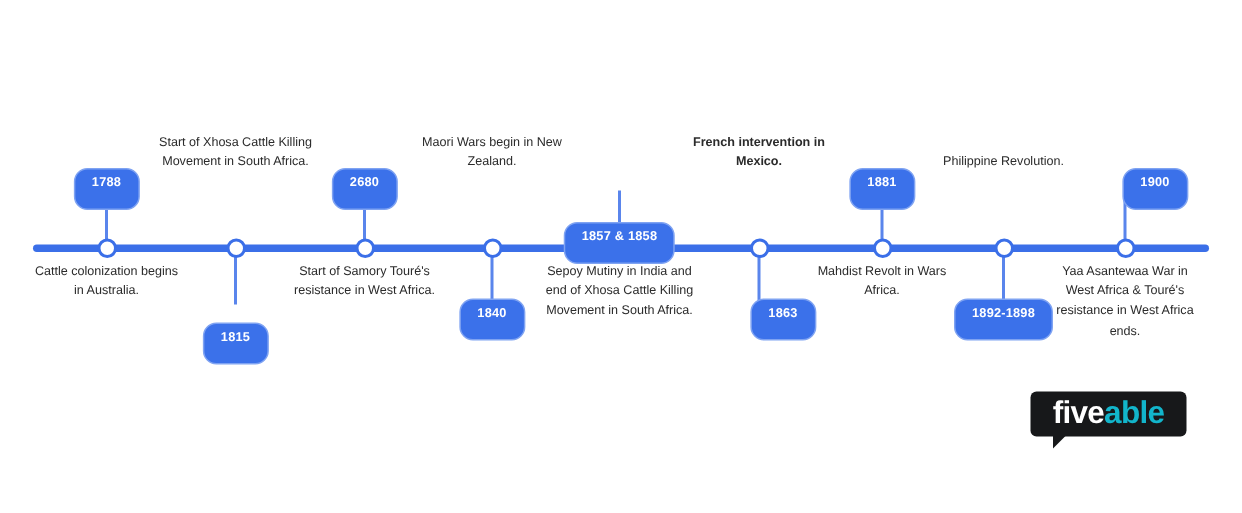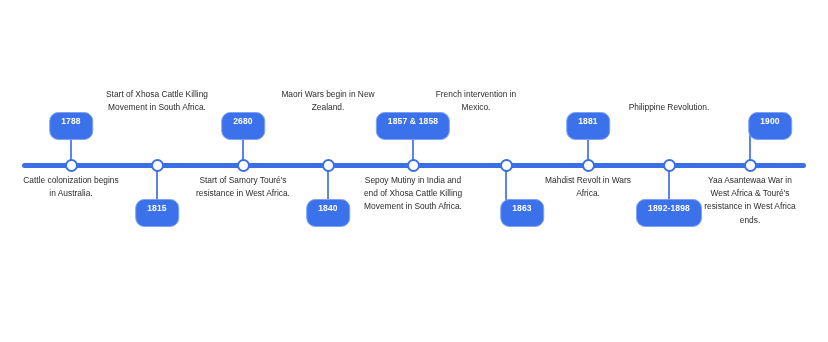--- a/index.html
+++ b/index.html
@@ -140,46 +140,53 @@
 
   <div class="axis-line"></div>
 
   <div id="markers-layer">
       <div class="node" style="left: 71px;"></div>
       <div class="stem up" style="left: 71px;"></div>
       <div class="pill above" style="left: 71px;">1788</div>
       <div class="event-text below" style="left: 71px;">Cattle colonization begins in Australia.</div>
       <div class="node" style="left: 157px;"></div>
       <div class="stem down" style="left: 157px;"></div>
-      <div class="pill below" style="left: 157px;">1815</div>
+      <div class="pill below" style="left: 157px; margin-top: 16px;">1815</div>
       <div class="event-text above" style="left: 157px;">Start of Xhosa Cattle Killing Movement in South Africa.</div>
       <div class="node" style="left: 243px;"></div>
       <div class="stem up" style="left: 243px;"></div>
       <div class="pill above" style="left: 243px;">2680</div>
       <div class="event-text below" style="left: 243px;">Start of Samory Touré's resistance in West Africa.</div>
       <div class="node" style="left: 328px;"></div>
       <div class="stem down" style="left: 328px;"></div>
       <div class="pill below" style="left: 328px;">1840</div>
       <div class="event-text above" style="left: 328px;">Maori Wars begin in New Zealand.</div>
       <div class="node" style="left: 413px;"></div>
       <div class="stem up" style="left: 413px;"></div>
-      <div class="pill above" style="left: 413px;">1857 &amp; 1858</div>
+      <div class="pill above" style="left: 413px; margin-top: 36px;">1857 &amp; 1858</div>
       <div class="event-text below" style="left: 413px;">Sepoy Mutiny in India and end of Xhosa Cattle Killing Movement in South Africa.</div>
       <div class="node" style="left: 506px;"></div>
       <div class="stem down" style="left: 506px;"></div>
       <div class="pill below" style="left: 522px;">1863</div>
-      <div class="event-text above" style="left: 476px;">French intervention in Mexico.</div>
+      <div class="event-text above" style="left: 506px; font-weight: bold;">French intervention in Mexico.</div>
       <div class="node" style="left: 588px;"></div>
       <div class="stem up" style="left: 588px;"></div>
       <div class="pill above" style="left: 588px;">1881</div>
       <div class="event-text below" style="left: 588px;">Mahdist Revolt in Wars Africa.</div>
       <div class="node" style="left: 669px;"></div>
       <div class="stem down" style="left: 669px;"></div>
       <div class="pill below" style="left: 669px;">1892-1898</div>
       <div class="event-text above" style="left: 669px;">Philippine Revolution.</div>
       <div class="node" style="left: 750px;"></div>
       <div class="stem up" style="left: 750px;"></div>
       <div class="pill above" style="left: 770px;">1900</div>
       <div class="event-text below" style="left: 750px;">Yaa Asantewaa War in West Africa &amp; Touré's resistance in West Africa ends.</div>
     </div>
 
+  <div class="logo">
+    <div class="logo-tail"></div>
+    <div class="logo-text">
+      <span class="logo-five">five</span>
+        <span class="logo-able">able</span>
+    </div>
+  </div>
 
 </div>
 
 </body></html>

